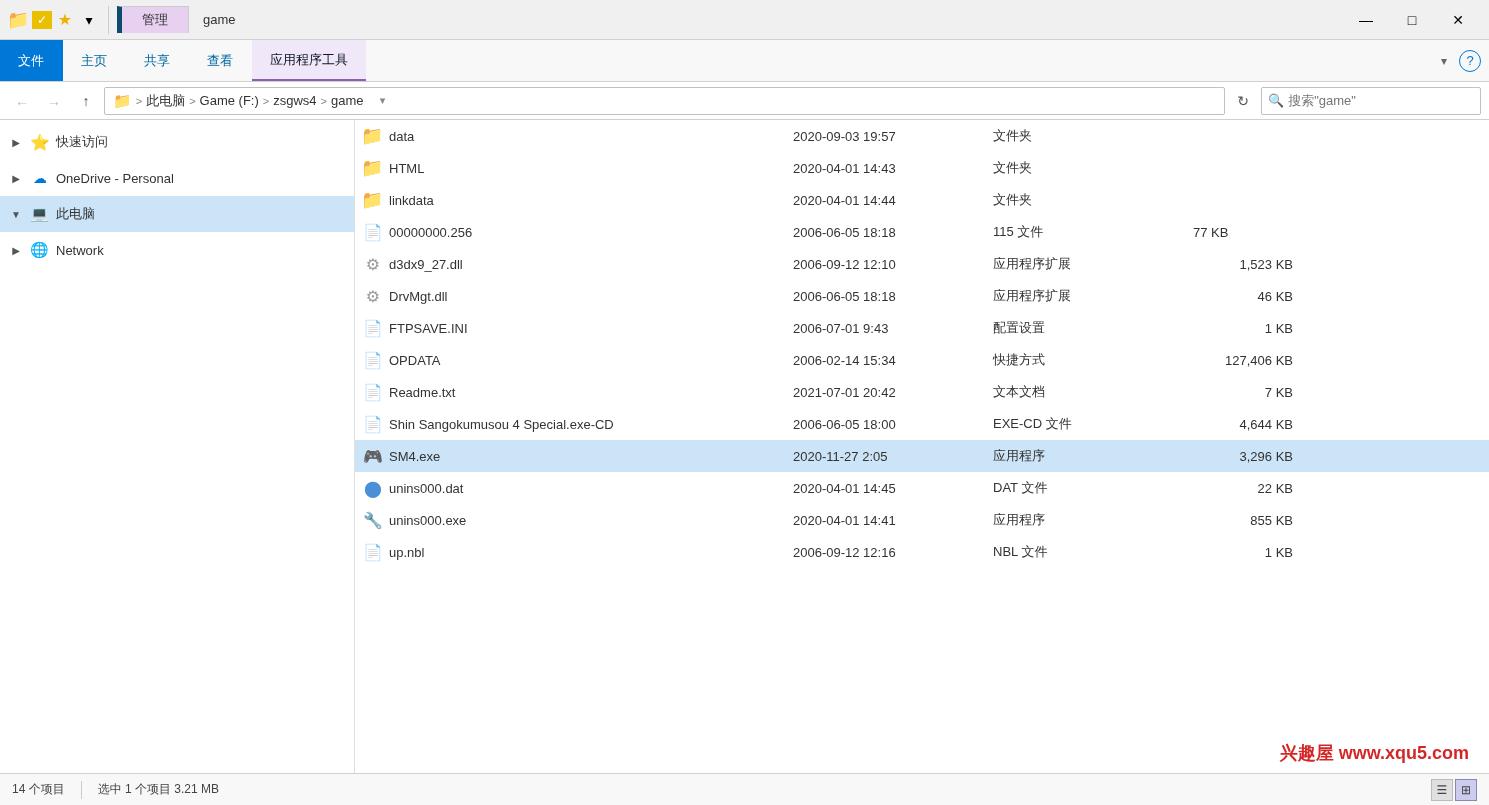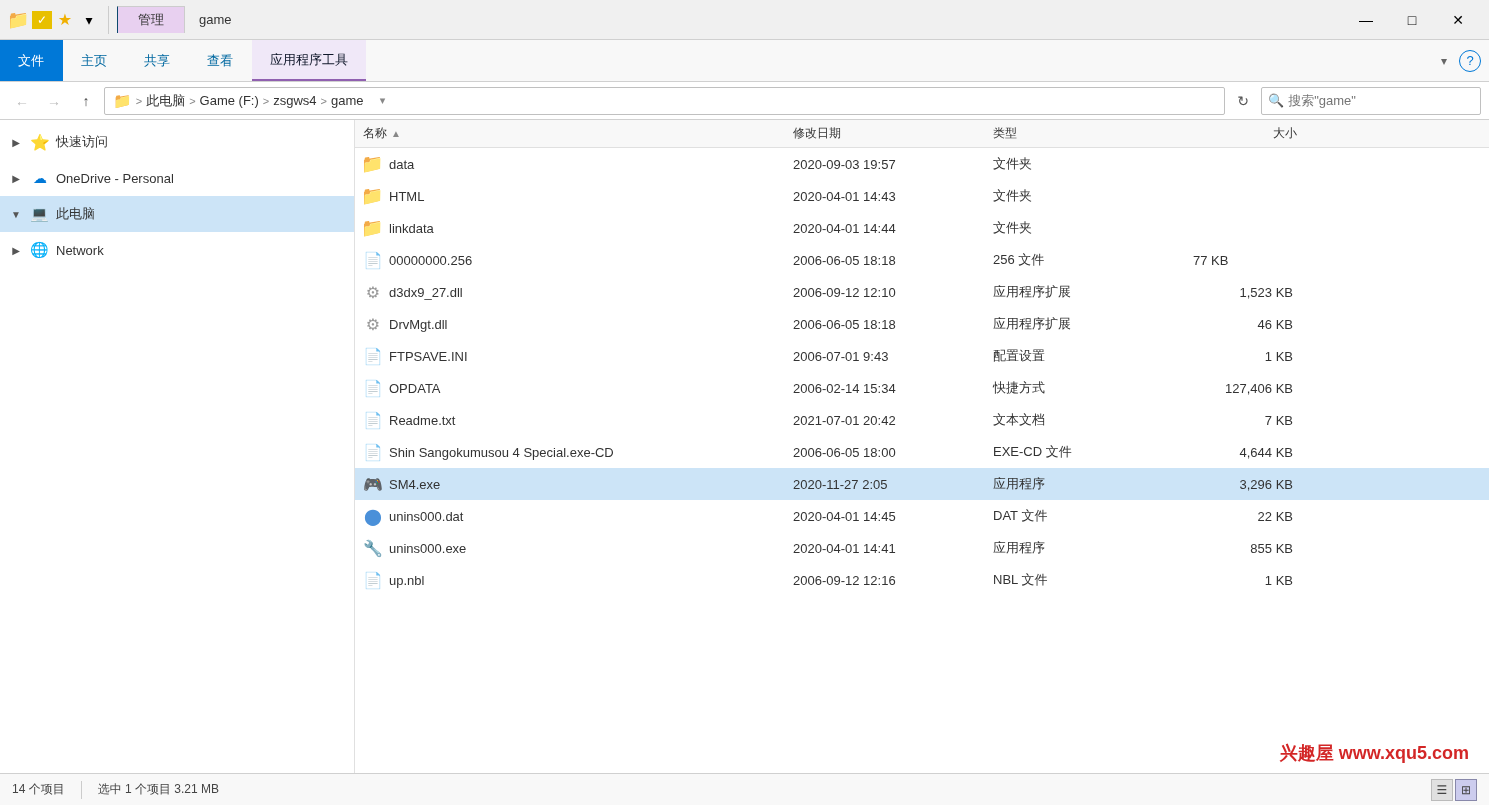--- a/index.html
+++ b/index.html
@@ -12,21 +12,21 @@
       padding: 0 8px; gap: 4px;
     }
     .title-bar-icons { display: flex; align-items: center; gap: 2px; }
     .tb-icon { width: 22px; height: 22px; display: flex; align-items: center; justify-content: center; font-size: 14px; cursor: pointer; }
     .tb-icon.folder { color: #e8a000; font-size: 18px; }
     .tb-icon.check { background: #e8c000; color: white; font-size: 12px; width: 20px; height: 18px; }
     .tb-icon.star-tb { color: #f0b000; font-size: 16px; }
     .title-bar-sep { width: 1px; height: 28px; background: #ccc; margin: 0 4px; }
     .ribbon-tab-manage {
       background: #e8d0f0; padding: 4px 20px; font-size: 13px; color: #333;
-      border-top: 1px solid #ccc; border-left: 1px solid #0c4a6e; border-right: 1px solid #ccc;
+      border-top: 1px solid #ccc; border-left: 5px solid #0c4a6e; border-right: 1px solid #ccc;
       margin-right: 2px;
     }
     .title-text { font-size: 13px; color: #333; margin-left: 8px; }
     .window-controls { margin-left: auto; display: flex; }
     .wc-btn { width: 46px; height: 40px; display: flex; align-items: center; justify-content: center; font-size: 14px; cursor: pointer; }
 
     
     .ribbon {
       display: flex; align-items: stretch; height: 42px;
       background: #f8f8f8; border-bottom: 1px solid #d0d0d0;
@@ -204,29 +204,20 @@
 
     <div class="sidebar-item">
       <div class="expander">▶</div>
       <div class="icon" style="color:#0078d7;font-size:15px;">🌐</div>
       <span>Network</span>
     </div>
   </div>
 
   <div class="file-list">
 
-    <div class="file-list-header">
-      <div class="col-name">
-        <span>名称</span>
-        <span class="col-sort-arrow">▲</span>
-      </div>
-      <div class="col-date">修改日期</div>
-      <div class="col-type">类型</div>
-      <div class="col-size">大小</div>
-    </div>
 
     <div id="file-rows-container">
         <div class="file-row">
     <div class="col-name">
       <div class="file-icon">
               <span style="color:#f0b000;font-size:18px;">📁</span>
             </div>
       <span class="file-name-text">data</span>
     </div>
     <div class="col-date">2020-09-03 19:57</div>
@@ -256,21 +247,21 @@
     <div class="col-size" style="text-align:right;padding-right:12px;"></div>
   </div>
         <div class="file-row">
     <div class="col-name">
       <div class="file-icon">
               <span style="color:#888;font-size:16px;">📄</span>
             </div>
       <span class="file-name-text">00000000.256</span>
     </div>
     <div class="col-date">2006-06-05 18:18</div>
-    <div class="col-type">256 文件</div>
+    <div class="col-type">115 文件</div>
     <div class="col-size" style="text-align:left;padding-right:12px;">77 KB</div>
   </div>
         <div class="file-row">
     <div class="col-name">
       <div class="file-icon">
               <span style="color:#999;font-size:16px;">⚙</span>
             </div>
       <span class="file-name-text">d3dx9_27.dll</span>
     </div>
     <div class="col-date">2006-09-12 12:10</div>

